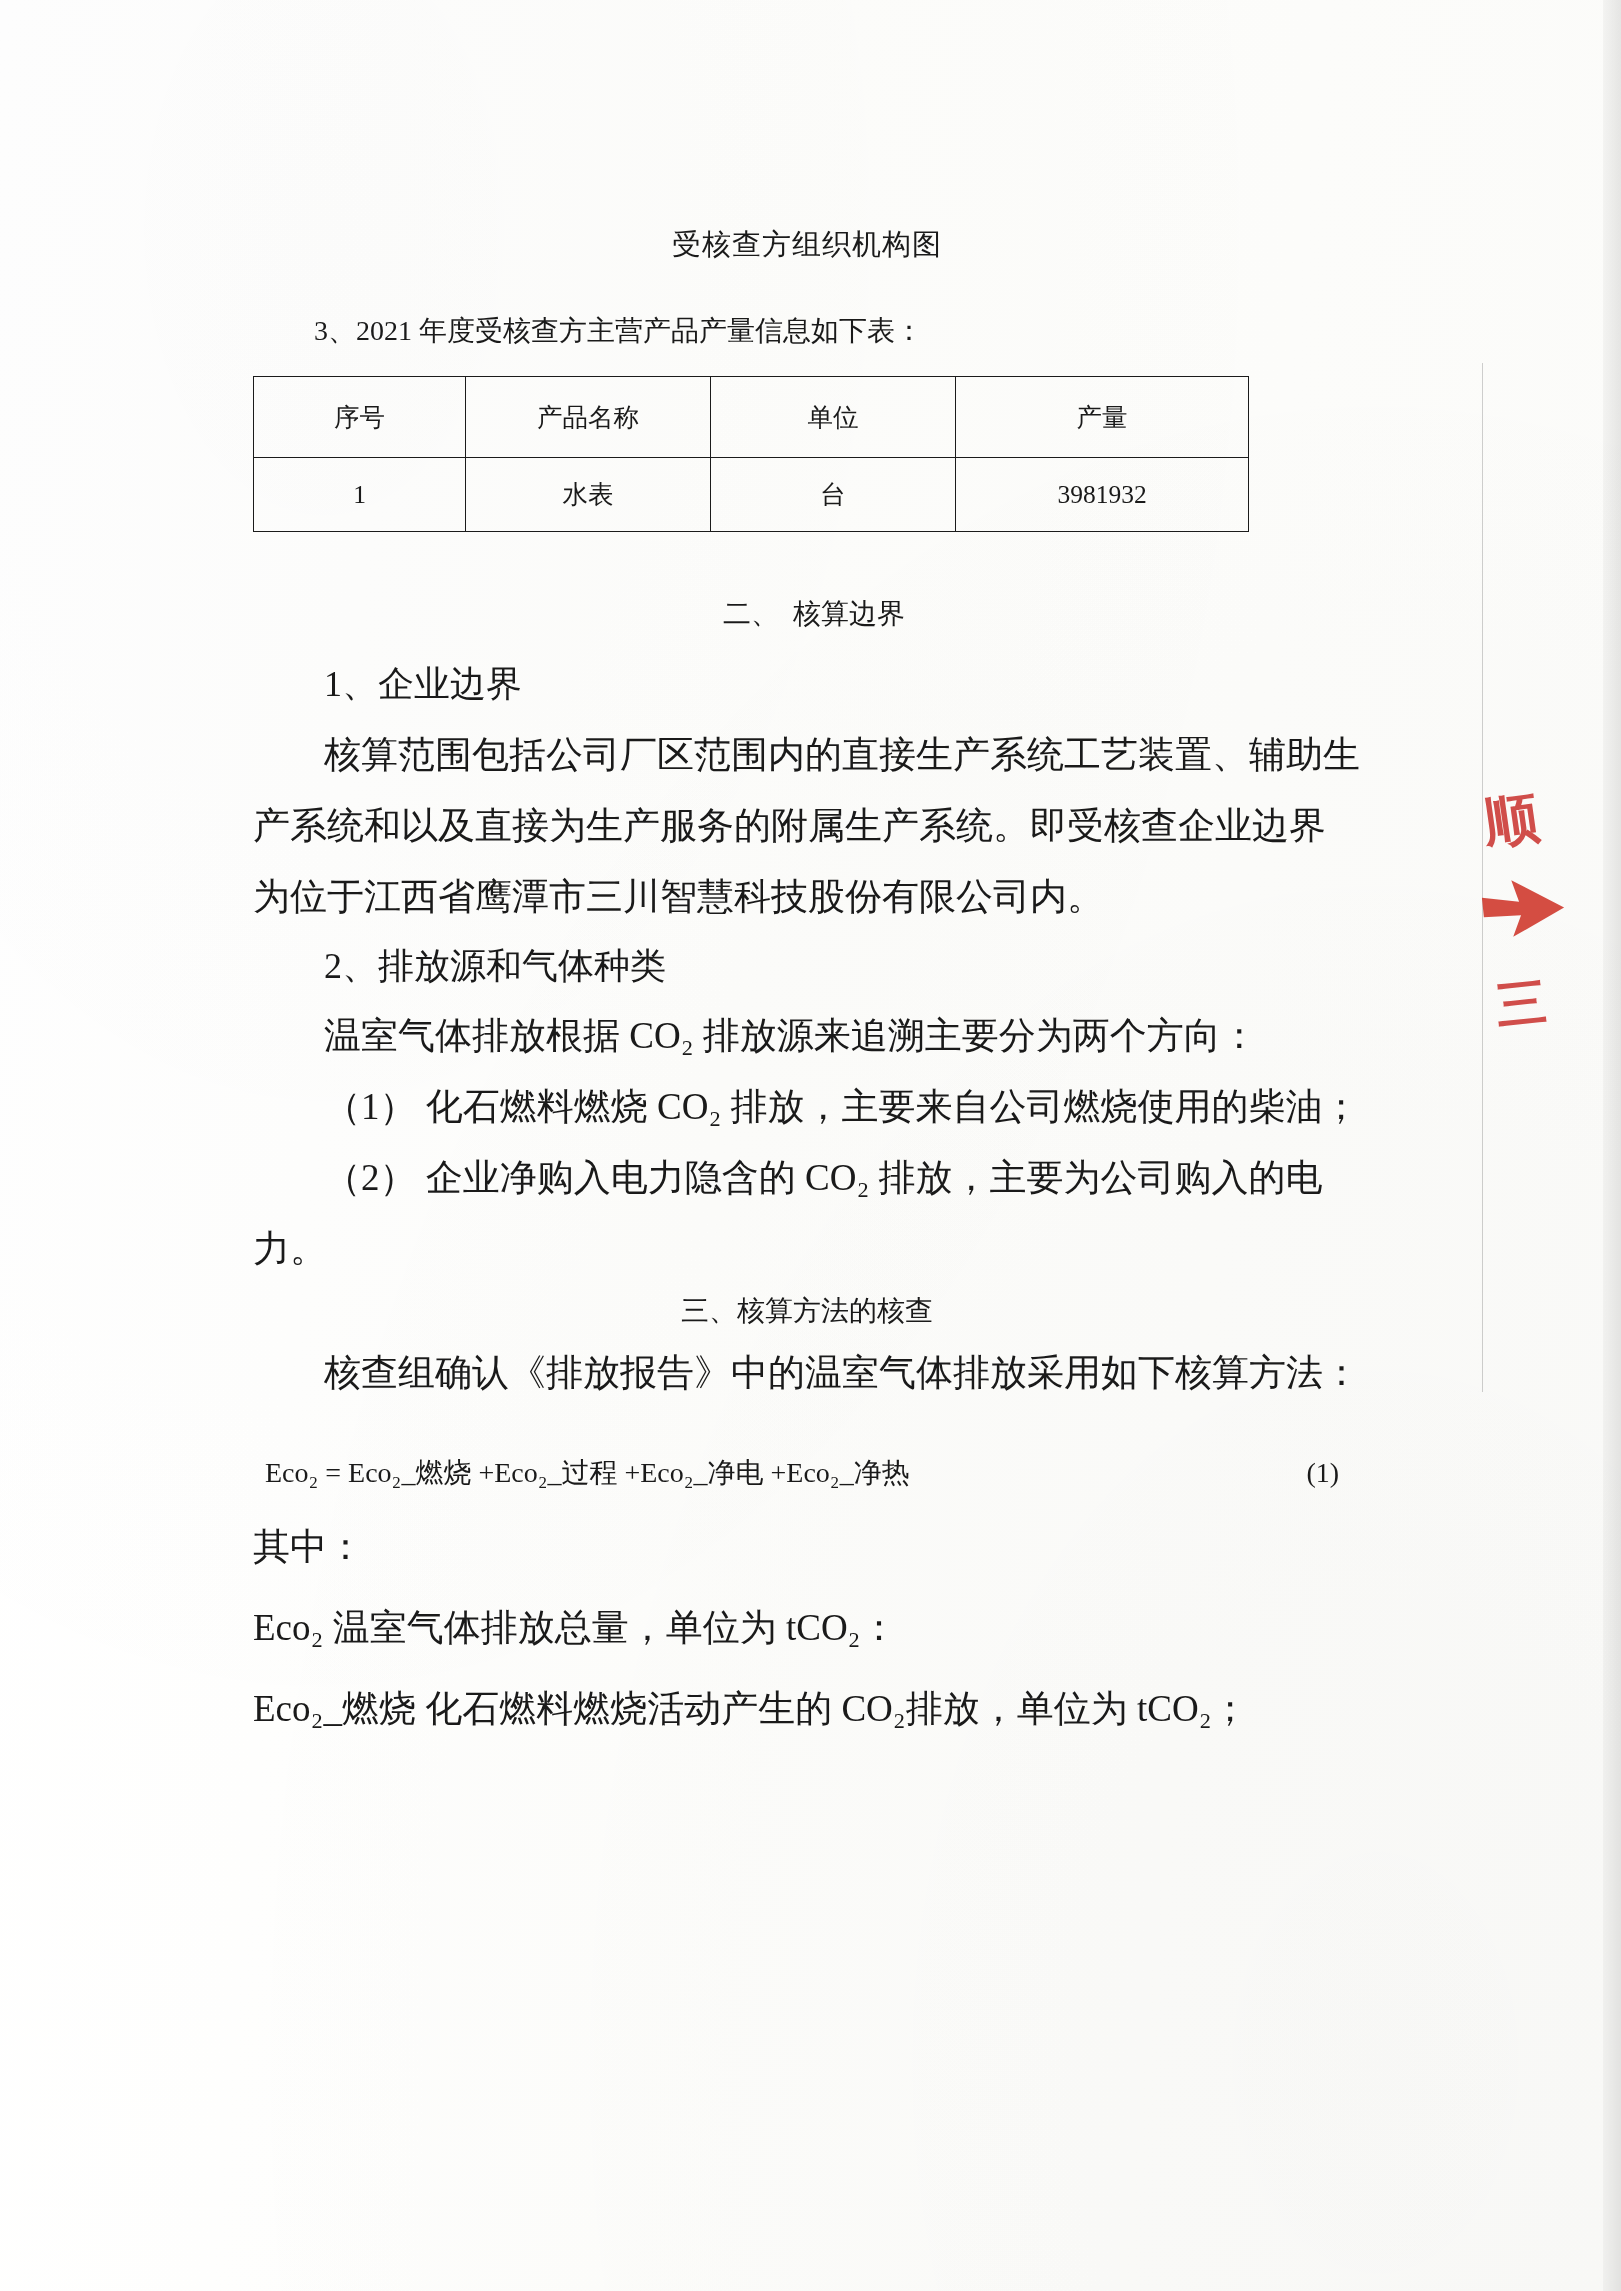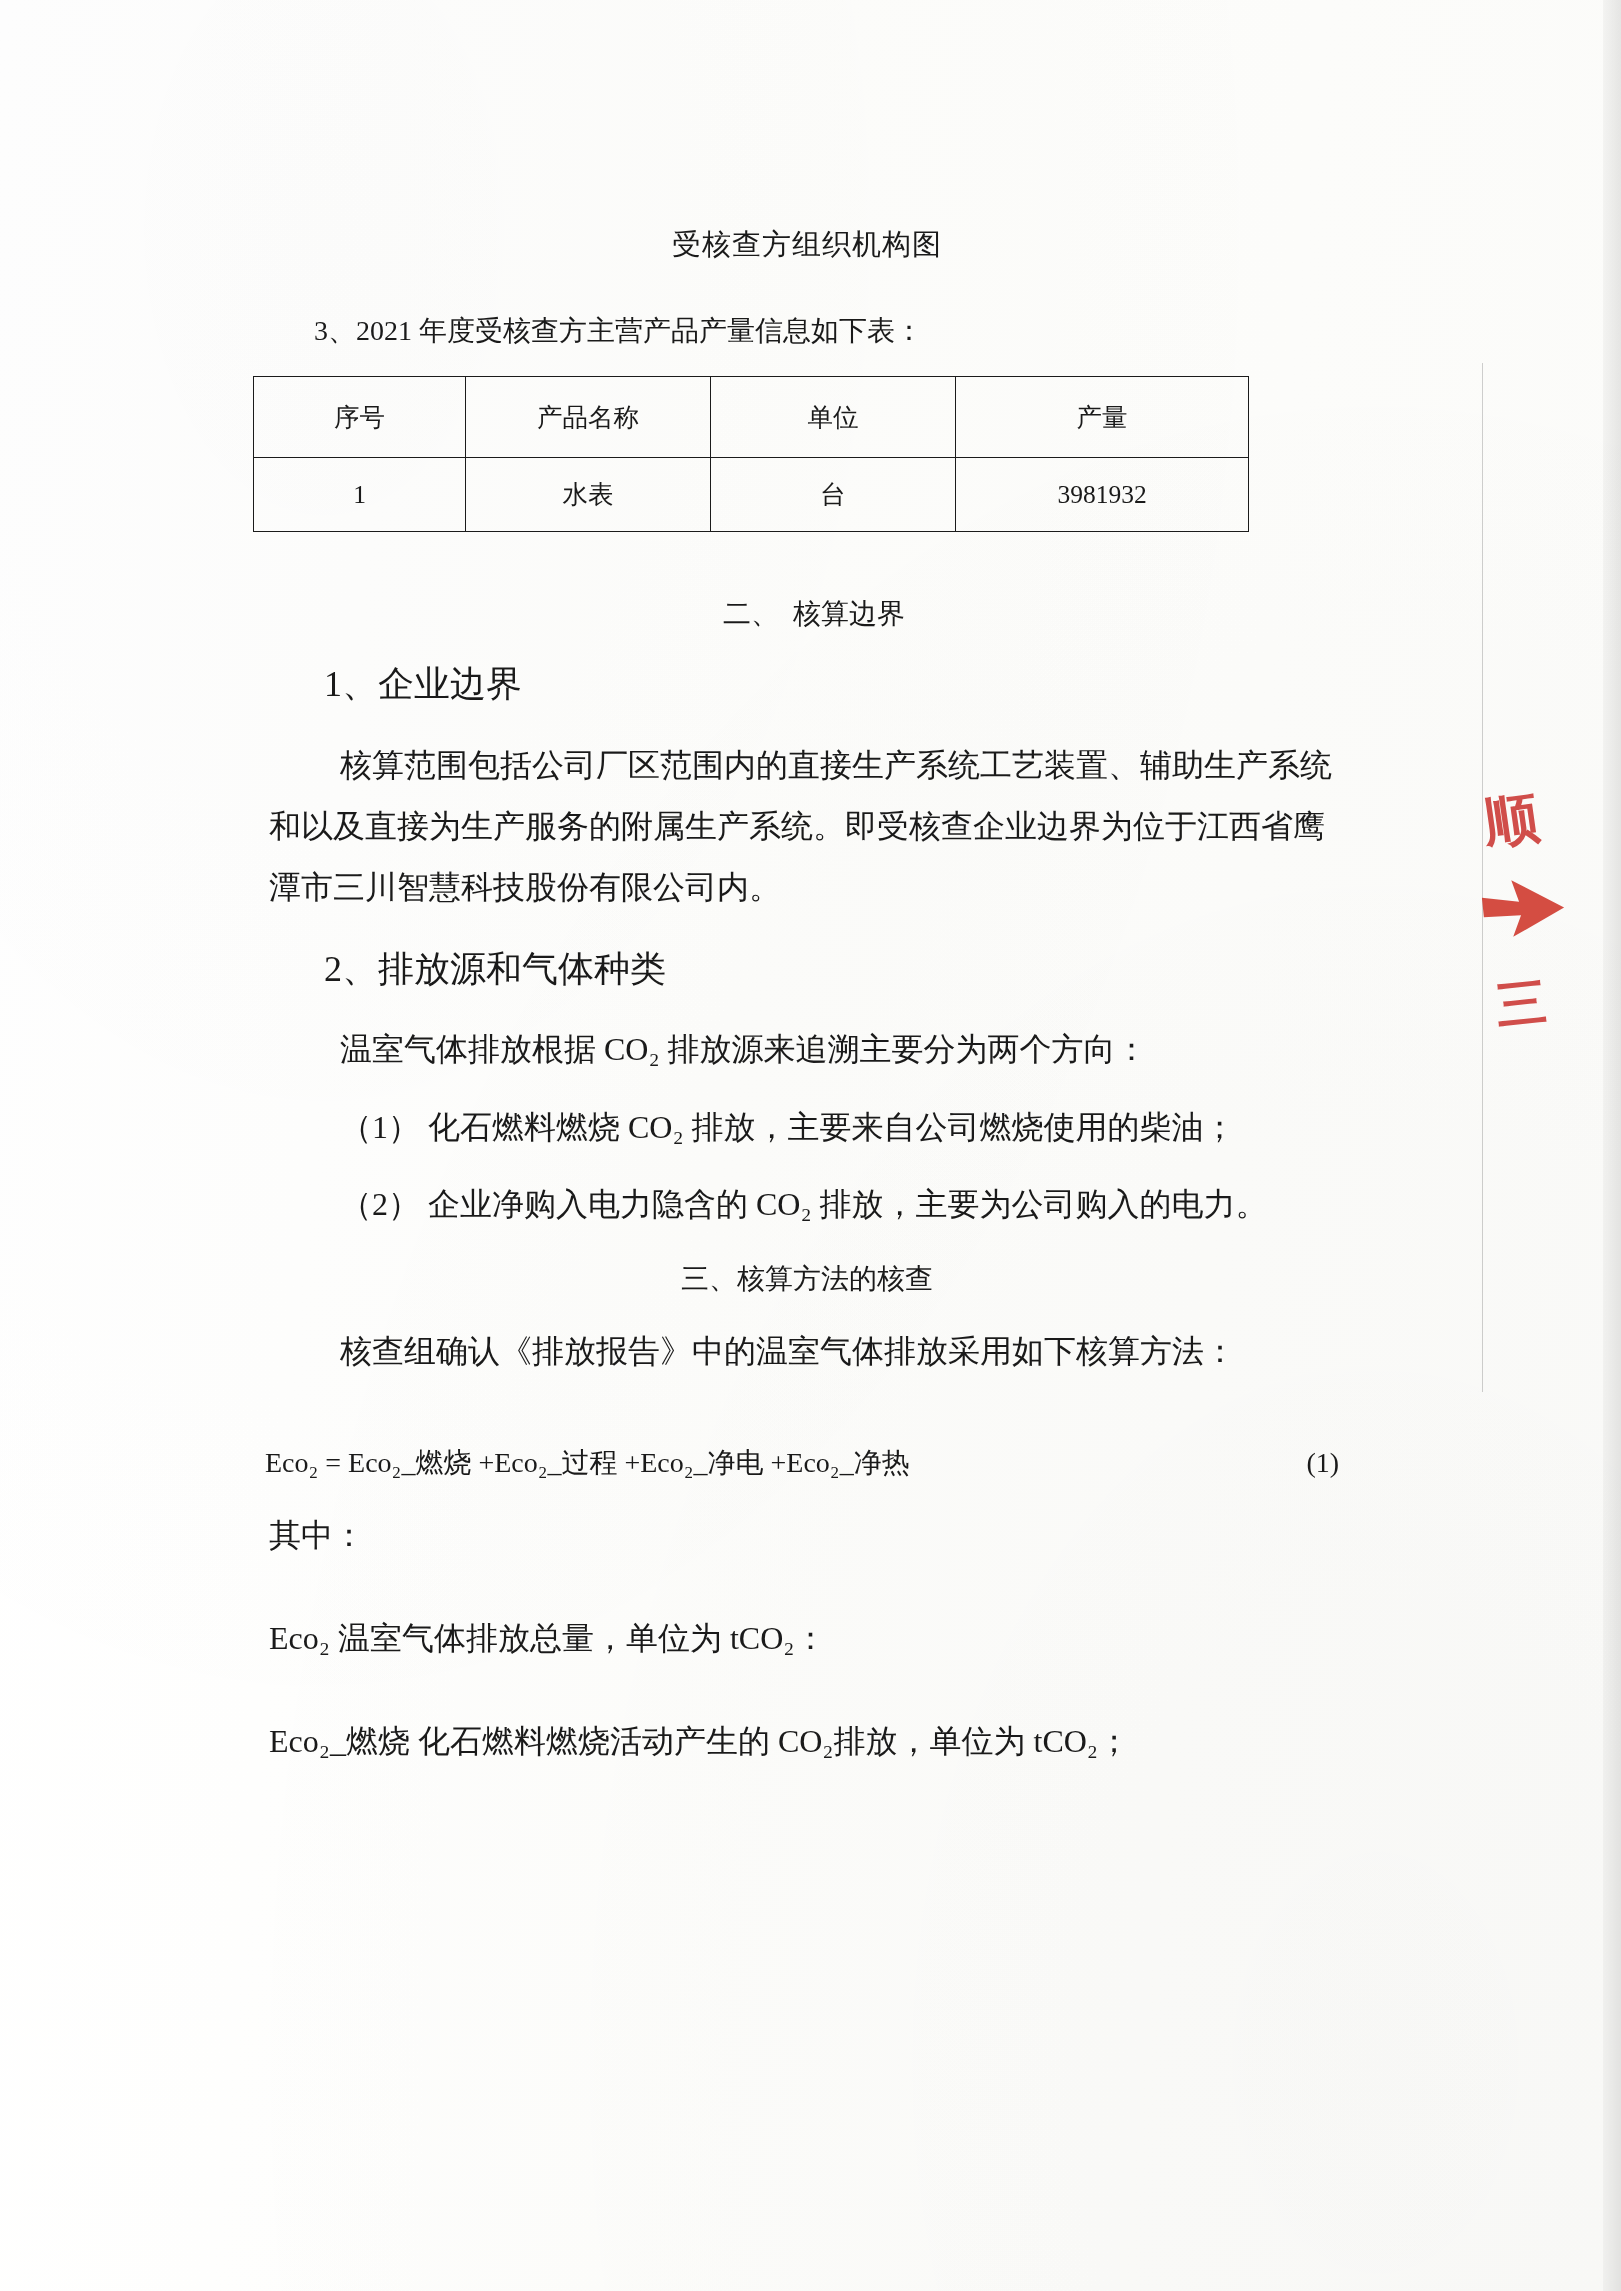--- a/index.html
+++ b/index.html
@@ -58,23 +58,23 @@
     display: inline-block;
     min-width: 84px;
   }
   .sub-heading {
     font-size: 36px;
     line-height: 1.9;
     margin: 0;
     padding-left: 71px;
   }
   .body-block {
-    font-size: 32px;
+    font-size: 37px;
     line-height: 1.92;
-    margin: 16px;
+    margin: 0;
   }
   .body-block .first {
     display: inline-block;
     text-indent: 71px;
   }
   
   table.prod {
     border-collapse: collapse;
     margin: 17.6px 0 0 0;
     width: 995px;

